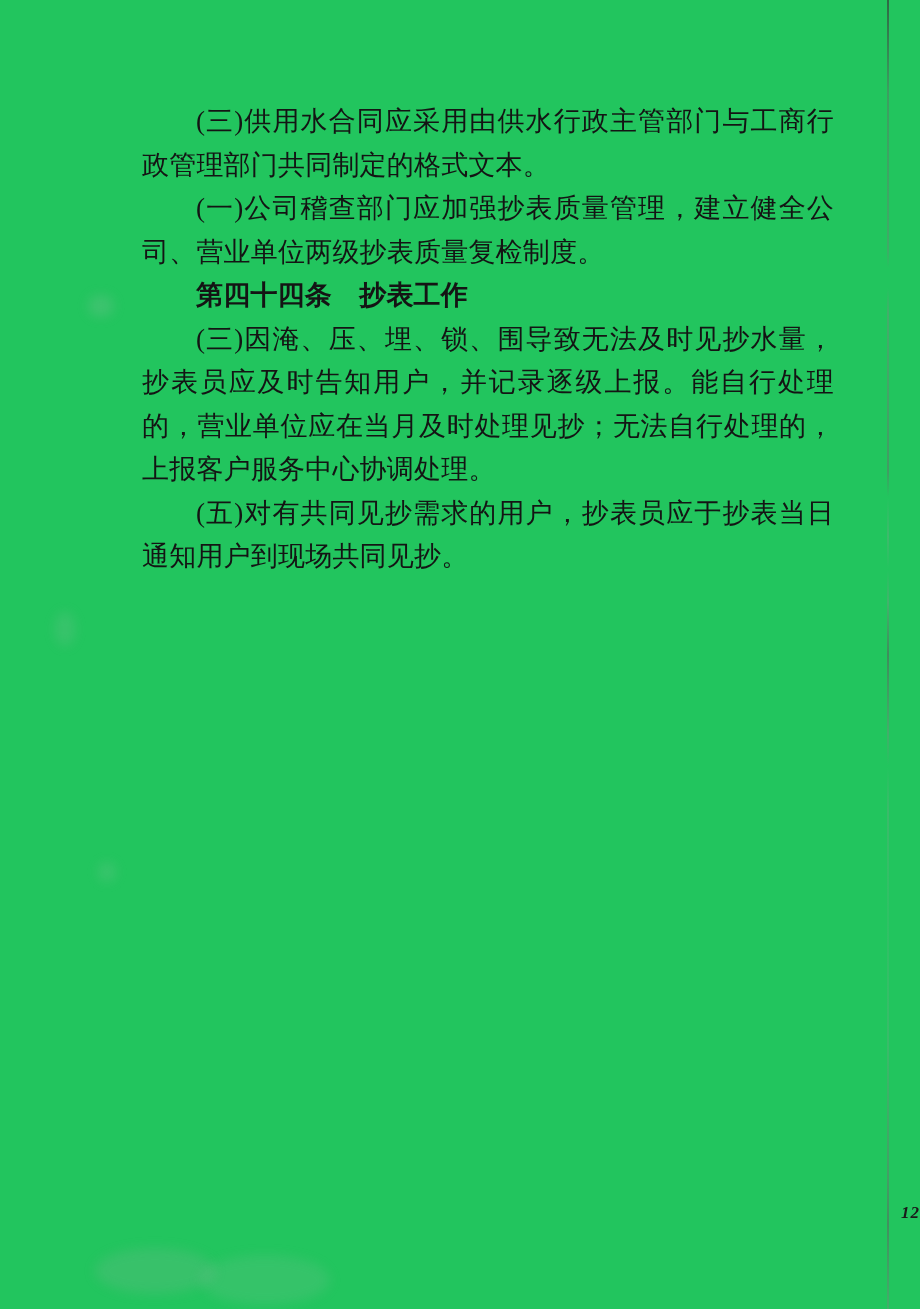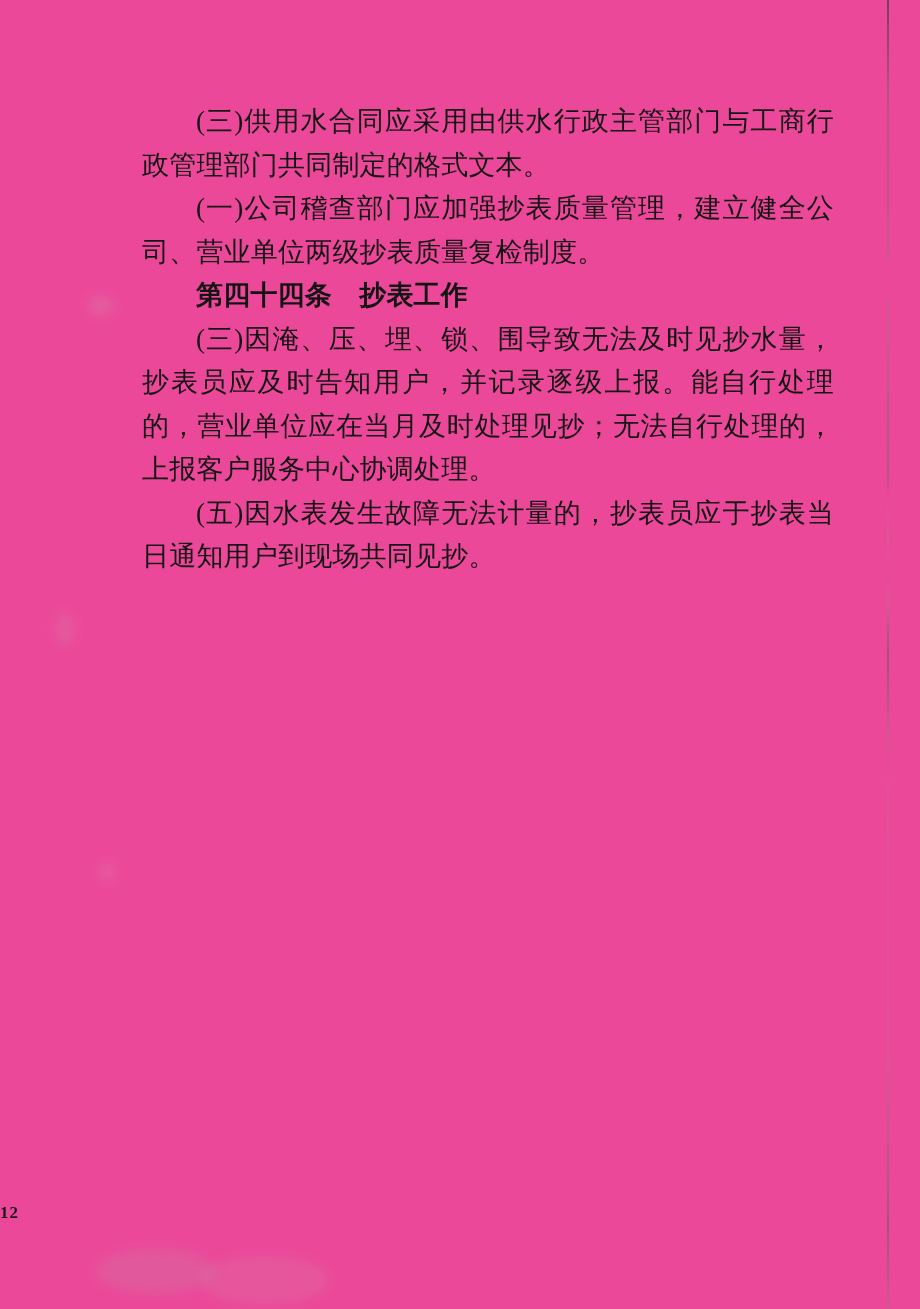--- a/index.html
+++ b/index.html
@@ -4,21 +4,21 @@
 <style>
   html, body {
     margin: 0;
     padding: 0;
     background: #ffffff;
   }
   .page {
     position: relative;
     width: 920px;
     height: 1309px;
-    background: #ec4899;
+    background: #22c55e;
     overflow: hidden;
     font-family: "Liberation Serif", "DejaVu Serif", serif;
   }
   .doc-body {
     position: absolute;
     left: 142px;
     top: 100px;
     width: 692px;
     font-size: 27px;
     line-height: 43.5px;
@@ -33,21 +33,22 @@
     text-indent: 2em;
   }
   .para.heading {
     font-weight: 700;
   }
   .page-footer {
     position: absolute;
     left: 0;
     top: 1203px;
     width: 100%;
-    text-align: left;
+    text-align: right;
+    font-style: italic;
   }
   .page-number {
     font-size: 17px;
     font-weight: 700;
     color: #1a1a1a;
     letter-spacing: 1px;
   }
   
   .scan-line {
     position: absolute;
@@ -94,21 +95,21 @@
 </head>
 <body>
 
 <div class="page">
 
   <div class="doc-body" id="doc-body">
       <p class="para">(三)供用水合同应采用由供水行政主管部门与工商行政管理部门共同制定的格式文本。</p>
       <p class="para">(一)公司稽查部门应加强抄表质量管理，建立健全公司、营业单位两级抄表质量复检制度。</p>
       <p class="para heading">第四十四条　抄表工作</p>
       <p class="para">(三)因淹、压、埋、锁、围导致无法及时见抄水量，抄表员应及时告知用户，并记录逐级上报。能自行处理的，营业单位应在当月及时处理见抄；无法自行处理的，上报客户服务中心协调处理。</p>
-      <p class="para">(五)因水表发生故障无法计量的，抄表员应于抄表当日通知用户到现场共同见抄。</p>
+      <p class="para">(五)对有共同见抄需求的用户，抄表员应于抄表当日通知用户到现场共同见抄。</p>
     </div>
 
   <div class="page-footer">
     <span class="page-number">12</span>
   </div>
 
   <div class="scan-line"></div>
 
   <div class="smudge s1"></div>
   <div class="smudge s2"></div>

